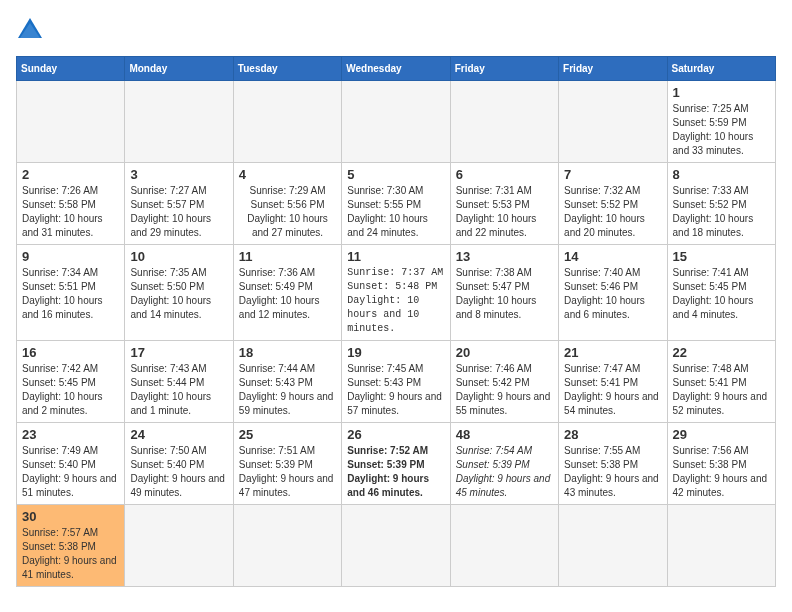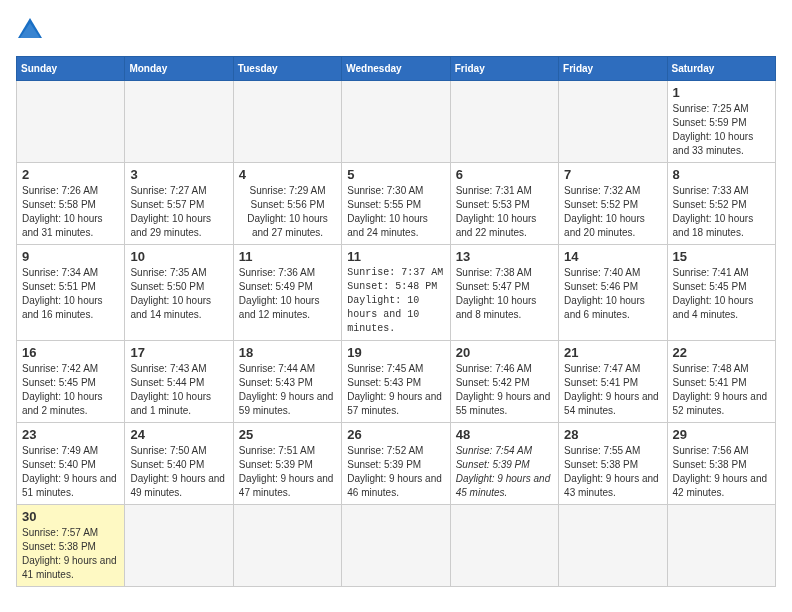--- a/index.html
+++ b/index.html
@@ -80,21 +80,21 @@
       color: #333;
       display: block;
       margin-bottom: 2px;
     }
     .day-info {
       font-size: 10px;
       color: #333;
       line-height: 1.4;
     }
     .last-row td {
-      background: #fef9c3;
+      background: #fdba74;
     }
   </style>
 </head>
 <body>
 
 <div class="header-area">
   <div class="logo">
     <div class="logo-text">
       <svg class="logo-icon" viewBox="0 0 28 28">
         <polygon points="14,2 26,22 2,22" fill="#1a6fc4"></polygon>
@@ -283,21 +283,21 @@
 Daylight: 9 hours and 49 minutes.</div>
         </td>
         <td>
           <span class="day-number">25</span>
           <div class="day-info" style="white-space: pre-line;">Sunrise: 7:51 AM
 Sunset: 5:39 PM
 Daylight: 9 hours and 47 minutes.</div>
         </td>
         <td>
           <span class="day-number">26</span>
-          <div class="day-info" style="white-space: pre-line;">Sunrise: 7:52 AM
+          <div class="day-info" style="white-space: pre-line; font-weight: bold;">Sunrise: 7:52 AM
 Sunset: 5:39 PM
 Daylight: 9 hours and 46 minutes.</div>
         </td>
         <td>
           <span class="day-number">48</span>
           <div class="day-info" style="white-space: pre-line; font-style: italic;">Sunrise: 7:54 AM
 Sunset: 5:39 PM
 Daylight: 9 hours and 45 minutes.</div>
         </td>
         <td>

